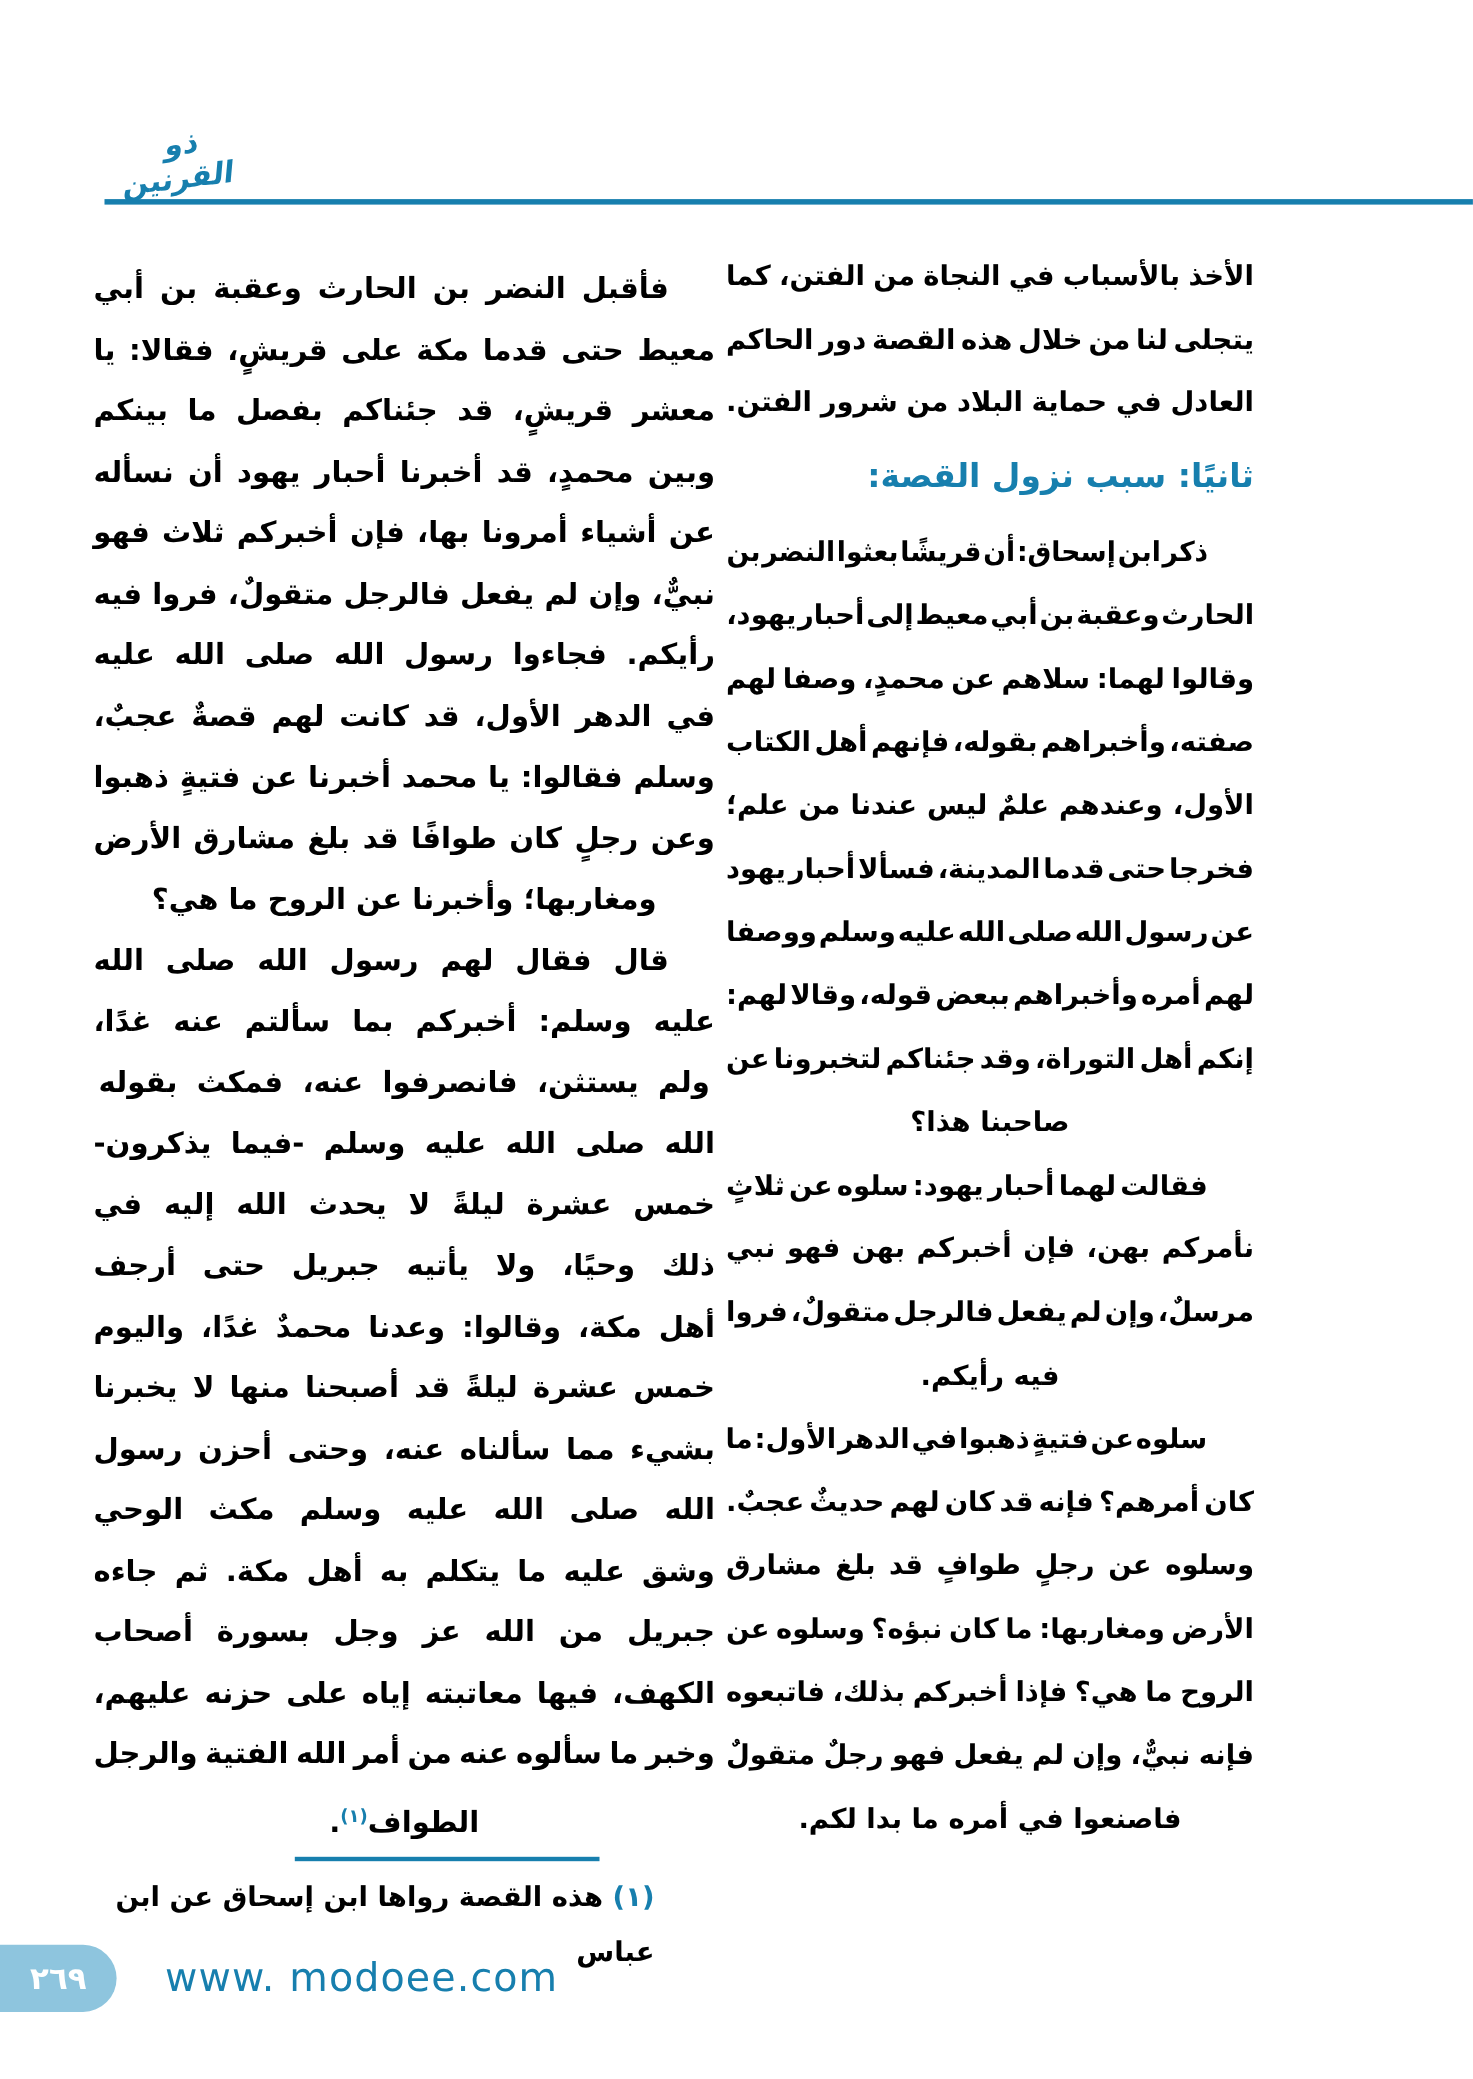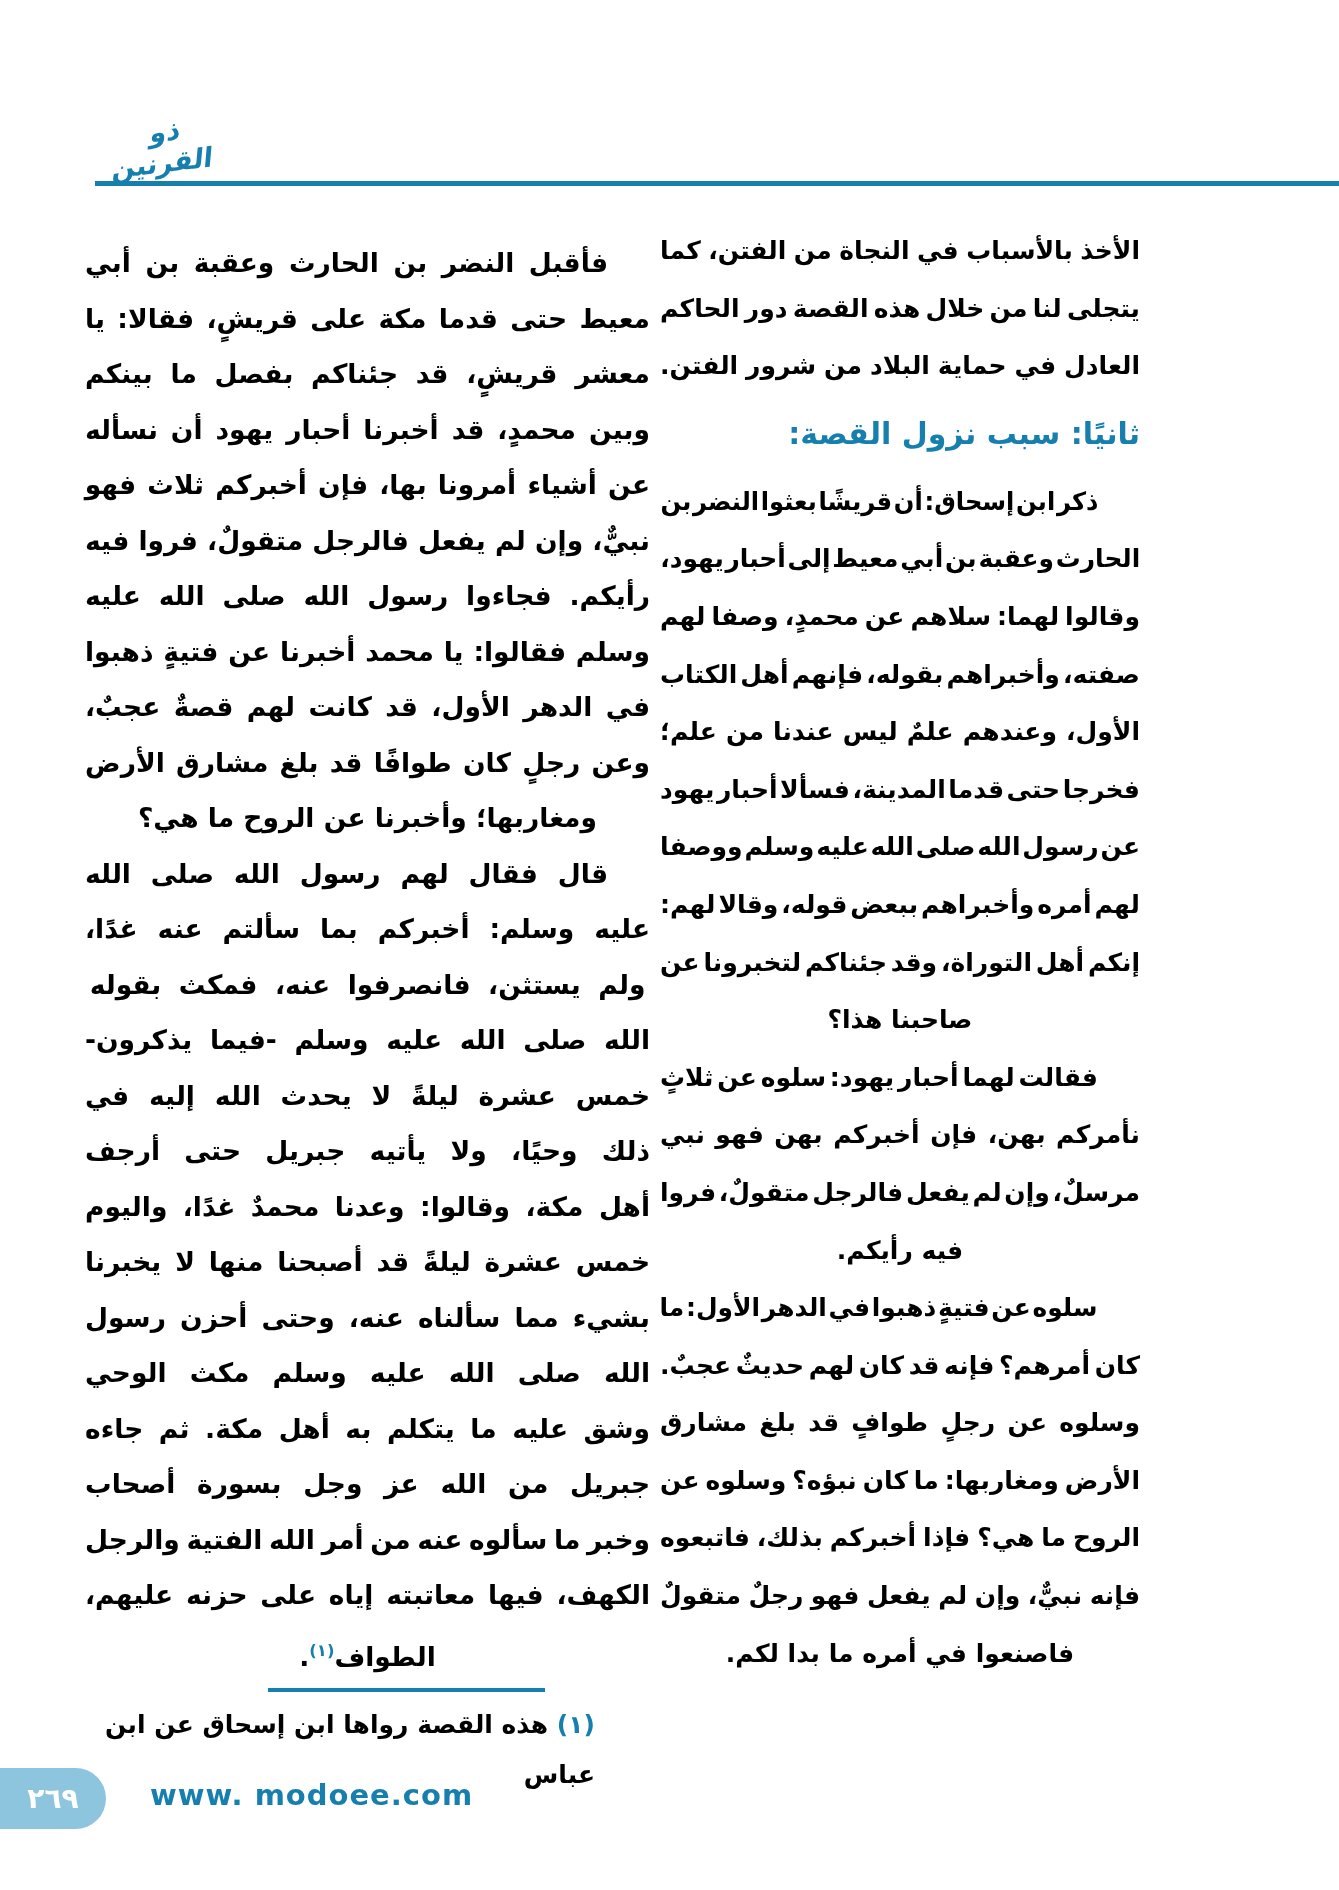--- a/index.html
+++ b/index.html
@@ -31,21 +31,21 @@
   }
   .footnote .fn-marker{color:var(--accent,#177fae);}
   .page-tab{
     position:absolute;left:0;top:1768px;width:106px;height:61px;
     background:var(--tab,#8ec5de);border-radius:0 31px 31px 0;
     color:var(--tabtext,#ffffff);display:flex;align-items:center;justify-content:center;
     font-size:28px;font-weight:bold;letter-spacing:3px;
   }
   .site-url{
     position:absolute;left:150px;top:1778px;direction:ltr;
-    font-size:29px;font-weight:bold;color:var(--accent,#177fae);letter-spacing:1px;
+    font-size:36px;font-weight:normal;color:var(--accent,#177fae);letter-spacing:1px;
   }
 </style>
 </head>
 <body>
 
 <div id="page">
 
   <div class="logo">ذو القرنين</div>
   <div class="rule"></div>
 
@@ -77,38 +77,38 @@
       <div class="line line-last"><span class="fit">فاصنعوا في أمره ما بدا لكم.</span></div>
     </div>
   <div id="col-left" class="col">
       <div class="line line-first"><span class="fit" style="word-spacing: 5.35417px;">فأقبل النضر بن الحارث وعقبة بن أبي</span></div>
       <div class="line"><span class="fit" style="word-spacing: 3.22545px;">معيط حتى قدما مكة على قريشٍ، فقالا: يا</span></div>
       <div class="line"><span class="fit" style="word-spacing: 8.50781px;">معشر قريشٍ، قد جئناكم بفصل ما بينكم</span></div>
       <div class="line"><span class="fit" style="word-spacing: 3.74107px;">وبين محمدٍ، قد أخبرنا أحبار يهود أن نسأله</span></div>
       <div class="line"><span class="fit" style="word-spacing: 1.96652px;">عن أشياء أمرونا بها، فإن أخبركم ثلاث فهو</span></div>
       <div class="line"><span class="fit" style="word-spacing: 0.0200893px;">نبيٌّ، وإن لم يفعل فالرجل متقولٌ، فروا فيه</span></div>
       <div class="line"><span class="fit" style="word-spacing: 8.63021px;">رأيكم. فجاءوا رسول الله صلى الله عليه</span></div>
+      <div class="line"><span class="fit" style="word-spacing: 4.22768px;">في الدهر الأول، قد كانت لهم قصةٌ عجبٌ،</span></div>
       <div class="line"><span class="fit" style="word-spacing: 0.613839px;">وسلم فقالوا: يا محمد أخبرنا عن فتيةٍ ذهبوا</span></div>
-      <div class="line"><span class="fit" style="word-spacing: 4.22768px;">في الدهر الأول، قد كانت لهم قصةٌ عجبٌ،</span></div>
       <div class="line"><span class="fit" style="word-spacing: 2.07366px;">وعن رجلٍ كان طوافًا قد بلغ مشارق الأرض</span></div>
       <div class="line line-last"><span class="fit">ومغاربها؛ وأخبرنا عن الروح ما هي؟</span></div>
       <div class="line line-first"><span class="fit" style="word-spacing: 10.625px;">قال فقال لهم رسول الله صلى الله</span></div>
       <div class="line"><span class="fit" style="word-spacing: 10.776px;">عليه وسلم: أخبركم بما سألتم عنه غدًا،</span></div>
       <div class="line"><span class="fit" style="word-spacing: 8.34688px;">ولم يستثن، فانصرفوا عنه، فمكث بقوله</span></div>
       <div class="line"><span class="fit" style="word-spacing: 8.41667px;">الله صلى الله عليه وسلم -فيما يذكرون-</span></div>
       <div class="line"><span class="fit" style="word-spacing: 10.6451px;">خمس عشرة ليلةً لا يحدث الله إليه في</span></div>
       <div class="line"><span class="fit" style="word-spacing: 15.0547px;">ذلك وحيًا، ولا يأتيه جبريل حتى أرجف</span></div>
       <div class="line"><span class="fit" style="word-spacing: 6.21094px;">أهل مكة، وقالوا: وعدنا محمدٌ غدًا، واليوم</span></div>
       <div class="line"><span class="fit" style="word-spacing: 4.64955px;">خمس عشرة ليلةً قد أصبحنا منها لا يخبرنا</span></div>
       <div class="line"><span class="fit" style="word-spacing: 4.90104px;">بشيء مما سألناه عنه، وحتى أحزن رسول</span></div>
       <div class="line"><span class="fit" style="word-spacing: 13.8646px;">الله صلى الله عليه وسلم مكث الوحي</span></div>
       <div class="line"><span class="fit" style="word-spacing: 6.3457px;">وشق عليه ما يتكلم به أهل مكة. ثم جاءه</span></div>
       <div class="line"><span class="fit" style="word-spacing: 12.474px;">جبريل من الله عز وجل بسورة أصحاب</span></div>
+      <div class="line"><span class="fit" style="word-spacing: 3.57292px;">الكهف، فيها معاتبته إياه على حزنه عليهم،</span></div>
       <div class="line"><span class="fit" style="word-spacing: -2.49609px;">وخبر ما سألوه عنه من أمر الله الفتية والرجل</span></div>
-      <div class="line"><span class="fit" style="word-spacing: 3.57292px;">الكهف، فيها معاتبته إياه على حزنه عليهم،</span></div>
       <div class="line line-last"><span class="fit">الطواف<sup class="fn-ref">(١)</sup>.</span></div>
     </div>
 
   <div class="footnote-sep"></div>
   <div class="footnote">
     <span class="fn-marker">(١)</span>
     <span>هذه القصة رواها ابن إسحاق عن ابن عباس</span>
   </div>
 
   <div class="page-tab">

